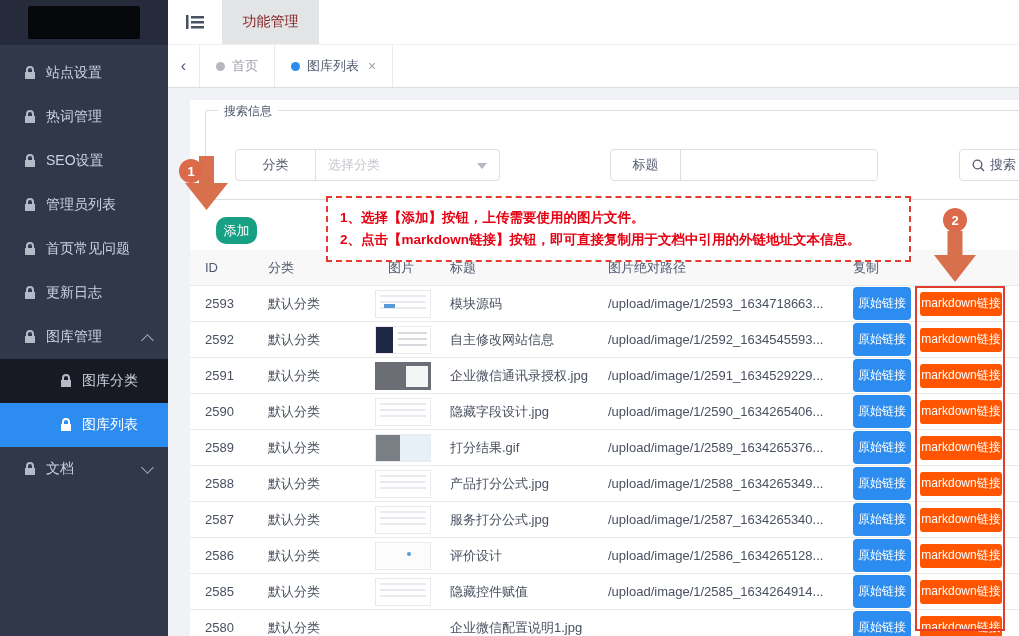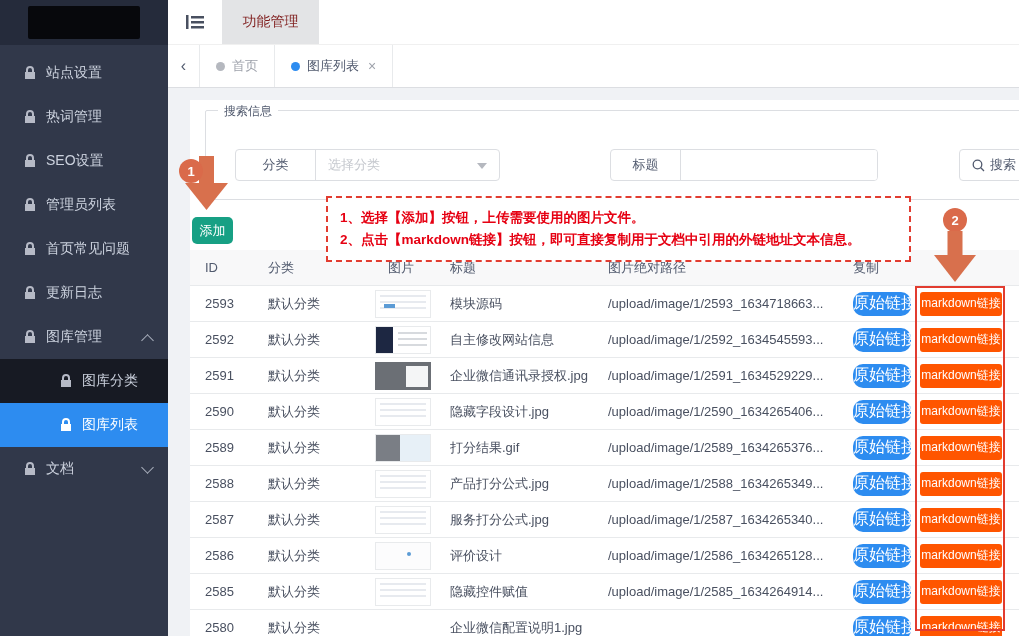--- a/index.html
+++ b/index.html
@@ -48,34 +48,34 @@
   .g-cat .ilabel { width:80px; }
   .g-title { margin-left:110px; }
   .g-title .ilabel { width:70px; }
   .select-box { width:183px; position:relative; display:flex; align-items:center; padding-left:12px; font-size:13px; color:#c5c8ce; cursor:pointer; }
   .select-caret { position:absolute; right:12px; top:13px; width:0; height:0; border-left:5px solid transparent; border-right:5px solid transparent; border-top:6px solid #b5b8bf; }
   .title-input { width:196px; border:none; outline:none; padding:0 10px; font-size:13px; color:#495060; }
   .btn-plain { height:32px; background:#fff; border:1px solid #dcdee2; border-radius:4px; font-size:13px; color:#515a6e; display:flex; align-items:center; justify-content:center; gap:5px; cursor:pointer; }
   .btn-search { width:70px; margin-left:81px; }
 
   
-  .btn-add { position:absolute; left:2px; top:117px; width:41px; height:27px; background:#17a084; color:#fff; border:none; border-radius:5px; font-size:13px; cursor:pointer; }
+  .btn-add { position:absolute; left:26px; top:117px; width:41px; height:27px; background:#17a084; color:#fff; border:none; border-radius:10px; font-size:13px; cursor:pointer; }
 
   
   .table { position:absolute; left:0; top:150px; width:1060px; font-size:13px; }
   .trow { display:flex; align-items:center; height:36px; border-bottom:1px solid #e8eaec; }
   .thead { background:#f8f8f9; color:#515a6e; border-bottom:1px solid #e8eaec; }
   .td { padding-left:15px; overflow:hidden; white-space:nowrap; }
   .td-id { width:63px; }
   .td-cat { width:120px; }
   .td-img { width:62px; padding-left:2px; }
   .td-title { width:158px; }
   .td-path { width:245px; }
   .td-copy { flex:1; display:flex; align-items:center; gap:9px; }
-  .btn-orig { width:58px; height:24px; background:#2d8cf0; color:#fff; border:none; border-radius:10px; font-size:16px; cursor:pointer; }
+  .btn-orig { width:58px; height:33px; background:#2d8cf0; color:#fff; border:none; border-radius:4px; font-size:12px; cursor:pointer; }
   .btn-md { width:82px; height:24px; background:#ff5500; color:#fff; border:none; border-radius:3px; font-size:12px; cursor:pointer; }
 
   .thumb { width:56px; height:28px; border:1px solid #e8eaec; background:#fff; position:relative; overflow:hidden; cursor:pointer; }
   .shot-light::after { content:""; position:absolute; left:4px; right:4px; top:4px; bottom:4px; background:repeating-linear-gradient(180deg,#e7eaef 0 2px,transparent 2px 6px); }
   .shot-light::before { content:""; position:absolute; left:8px; top:13px; width:11px; height:4px; background:#5b9bd5; z-index:1; }
   .shot-lines::after { content:""; position:absolute; left:4px; right:4px; top:4px; bottom:4px; background:repeating-linear-gradient(180deg,#e7eaef 0 2px,transparent 2px 6px); }
   .shot-dark-bar::before { content:""; position:absolute; left:0; top:0; width:17px; height:100%; background:#1d2742; }
   .shot-dark-bar::after { content:""; position:absolute; left:22px; right:3px; top:5px; bottom:5px; background:repeating-linear-gradient(180deg,#d7dade 0 2px,transparent 2px 6px); }
   .shot-dark-window { background:#6b6f75; border-color:#6b6f75; }
   .shot-dark-window::after { content:""; position:absolute; right:2px; top:3px; width:22px; height:21px; background:#f4f5f6; }

